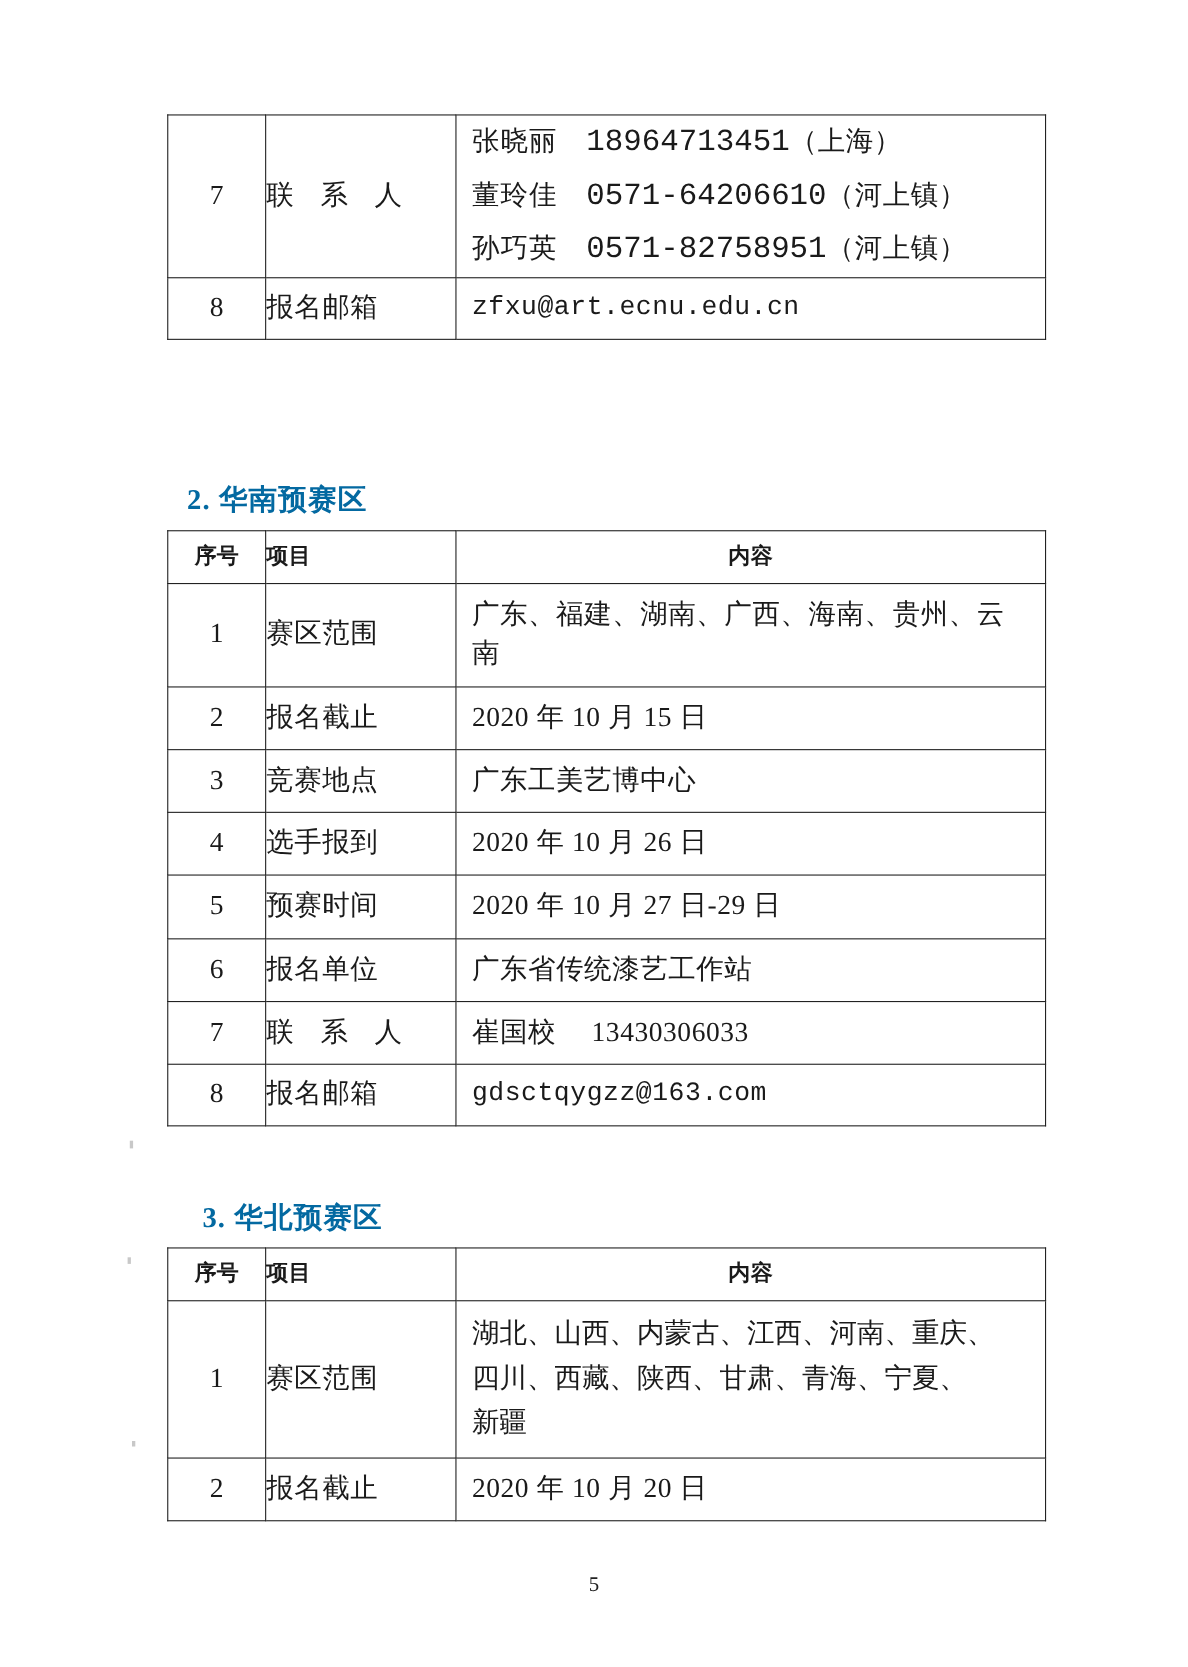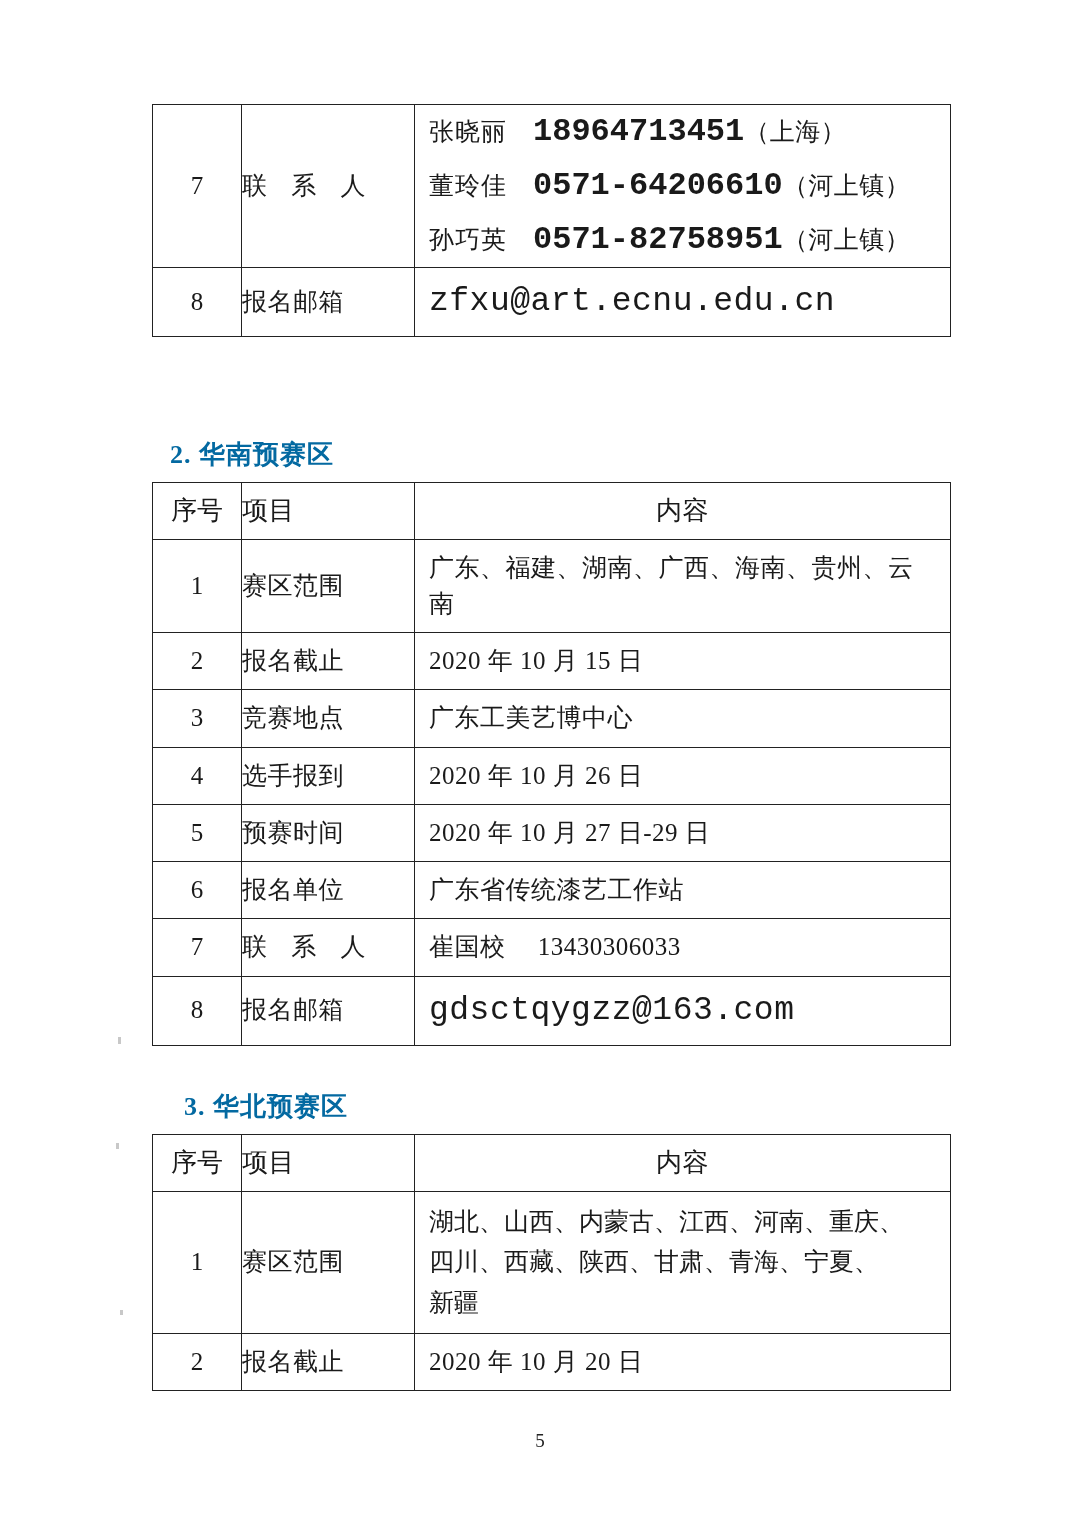--- a/index.html
+++ b/index.html
@@ -49,45 +49,44 @@
     letter-spacing: 0;
   }
   .cell-txt.item {
     padding: 9px 0;
   }
   .cell-txt.body {
     padding: 10px 14px;
   }
   .mono {
     font-family: "Liberation Mono", "DejaVu Sans Mono", monospace;
-    font-size: 33px;
+    font-size: 24px;
     letter-spacing: 0.5px;
   }
   .spaced {
     letter-spacing: 9px;
     padding-left: 9px;
   }
   .hdr .cell-txt {
-    font-weight: normal;
-    font-size: 26px;
+    font-weight: bold;
+    font-size: 20px;
   }
 
   .contact-line {
     display: block;
     font-size: 25px;
     line-height: 1.25;
     padding: 7px 14px 7px 14px;
     white-space: nowrap;
   }
   .contact-line .nm { letter-spacing: 1px; }
   .contact-line .tel {
     font-family: "Liberation Mono", "DejaVu Sans Mono", monospace;
-    font-size: 32px;
+    font-size: 28px;
     padding-left: 26px;
-    font-weight: bold;
   }
   .contact-line .loc { letter-spacing: 0.5px; }
 
   .multi-line {
     display: block;
     font-size: 25px;
     line-height: 1.62;
     padding: 10px 14px;
   }
 

